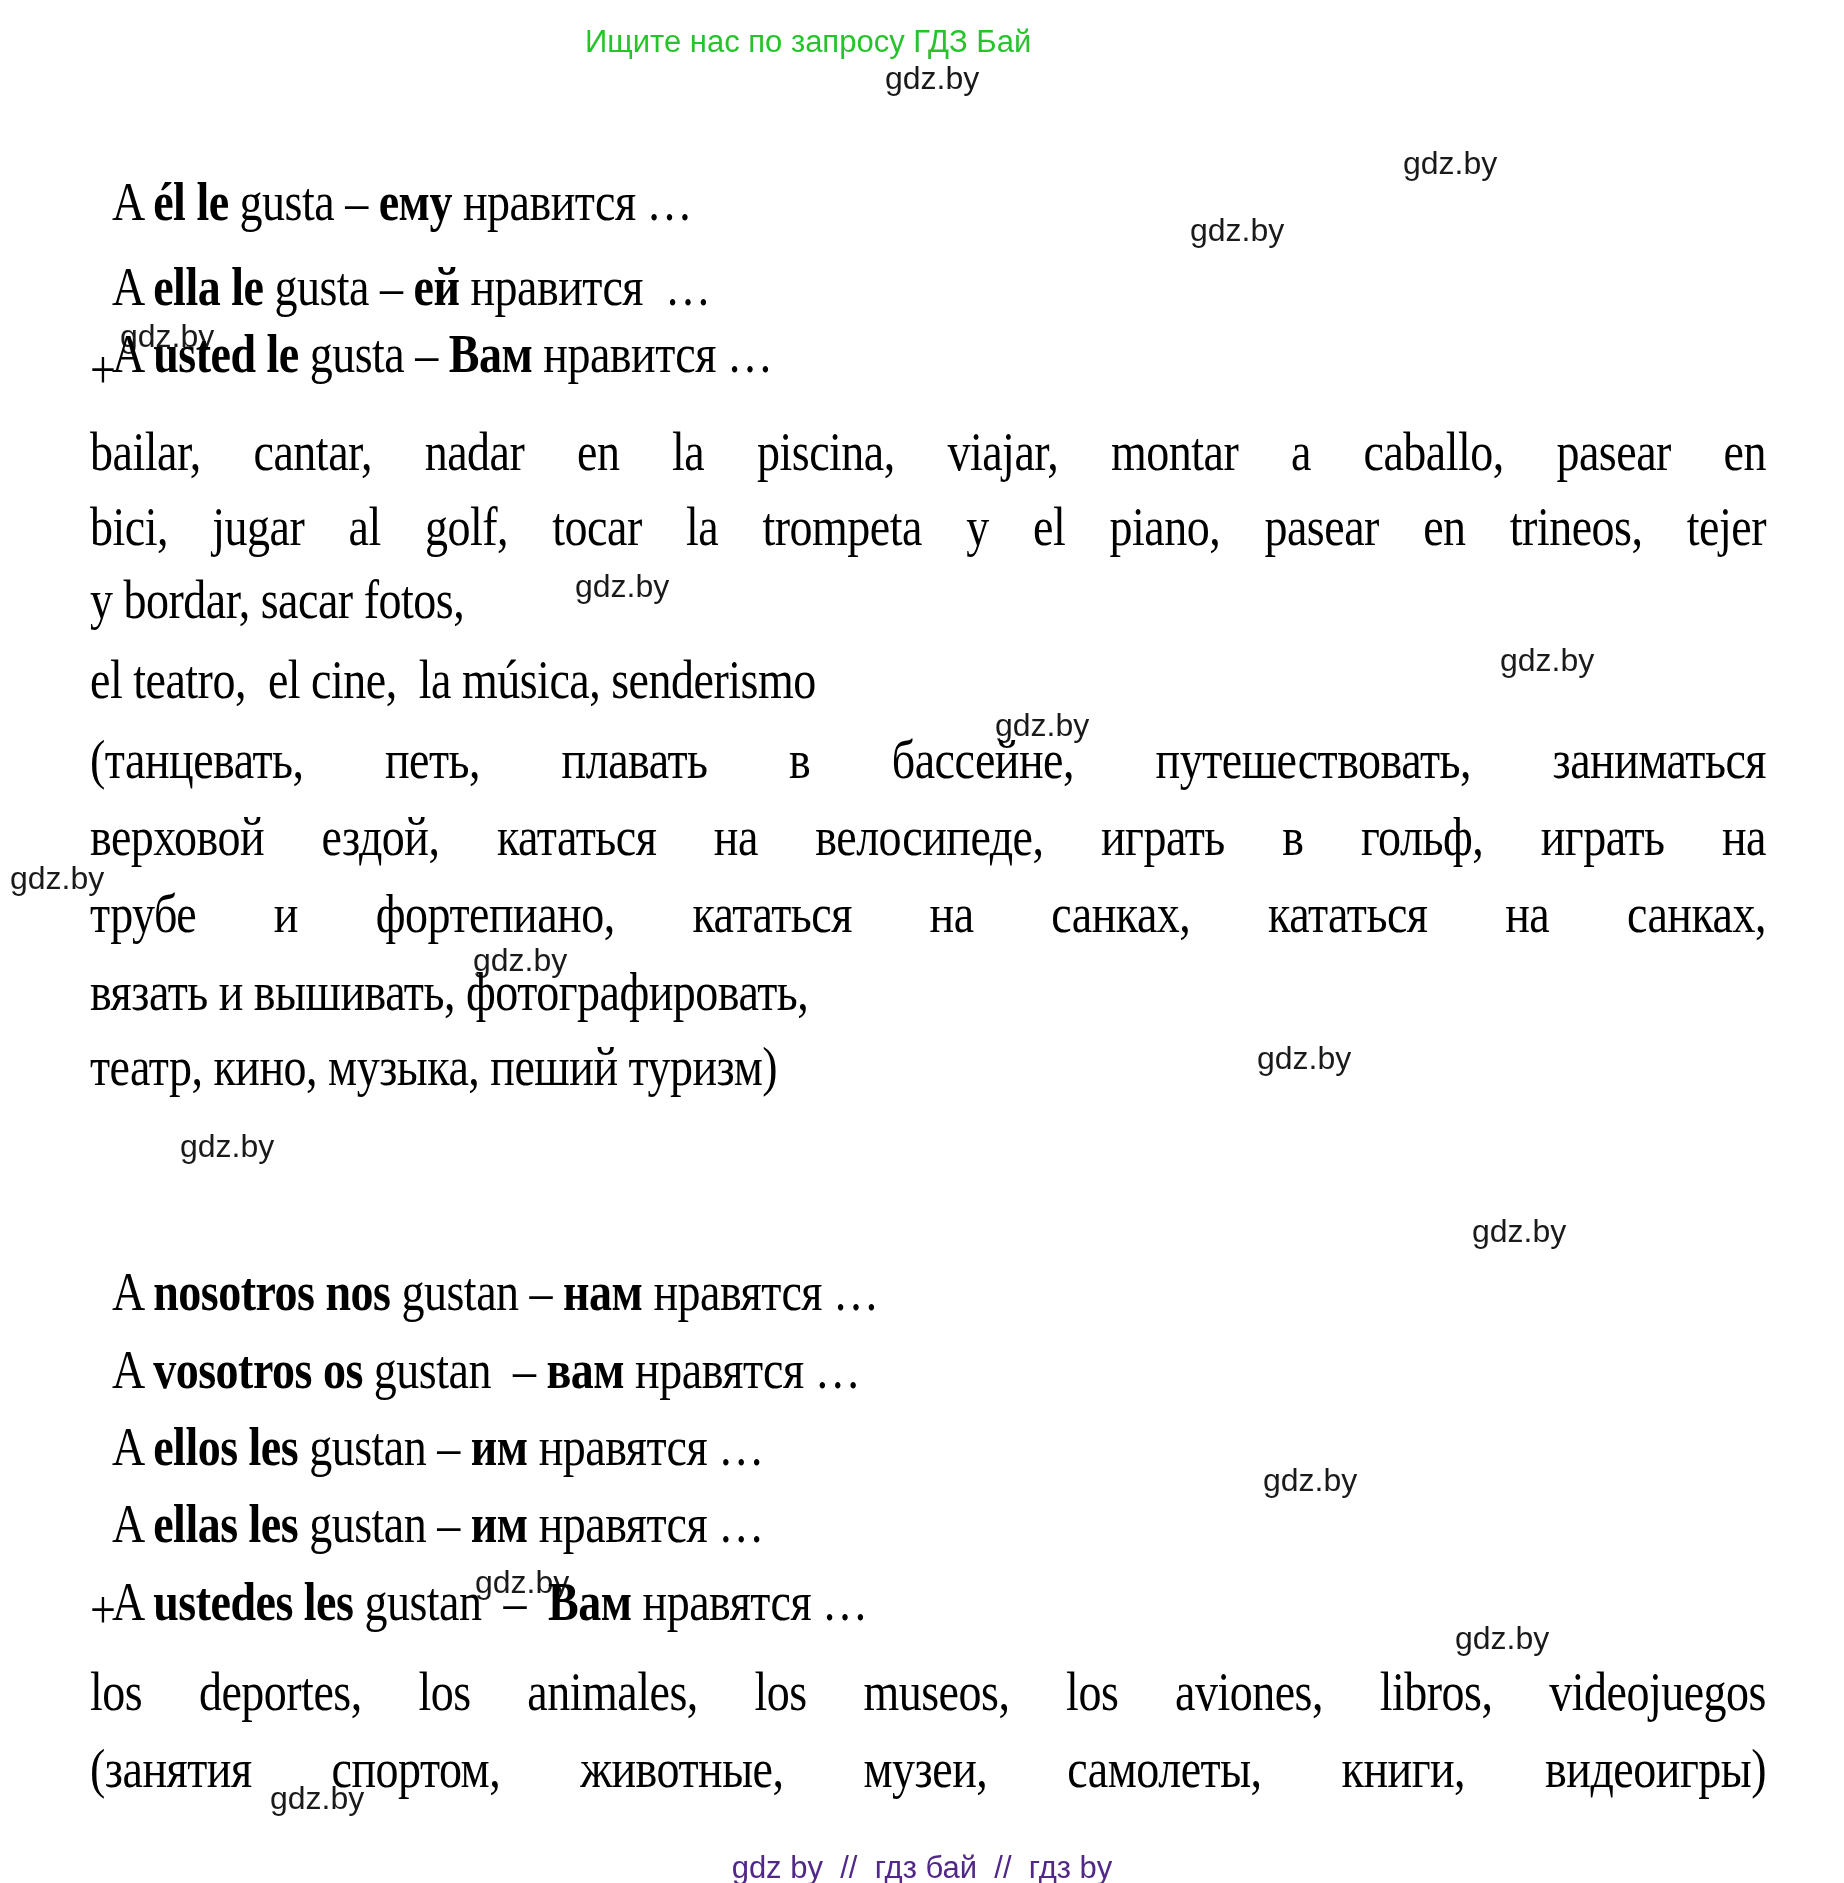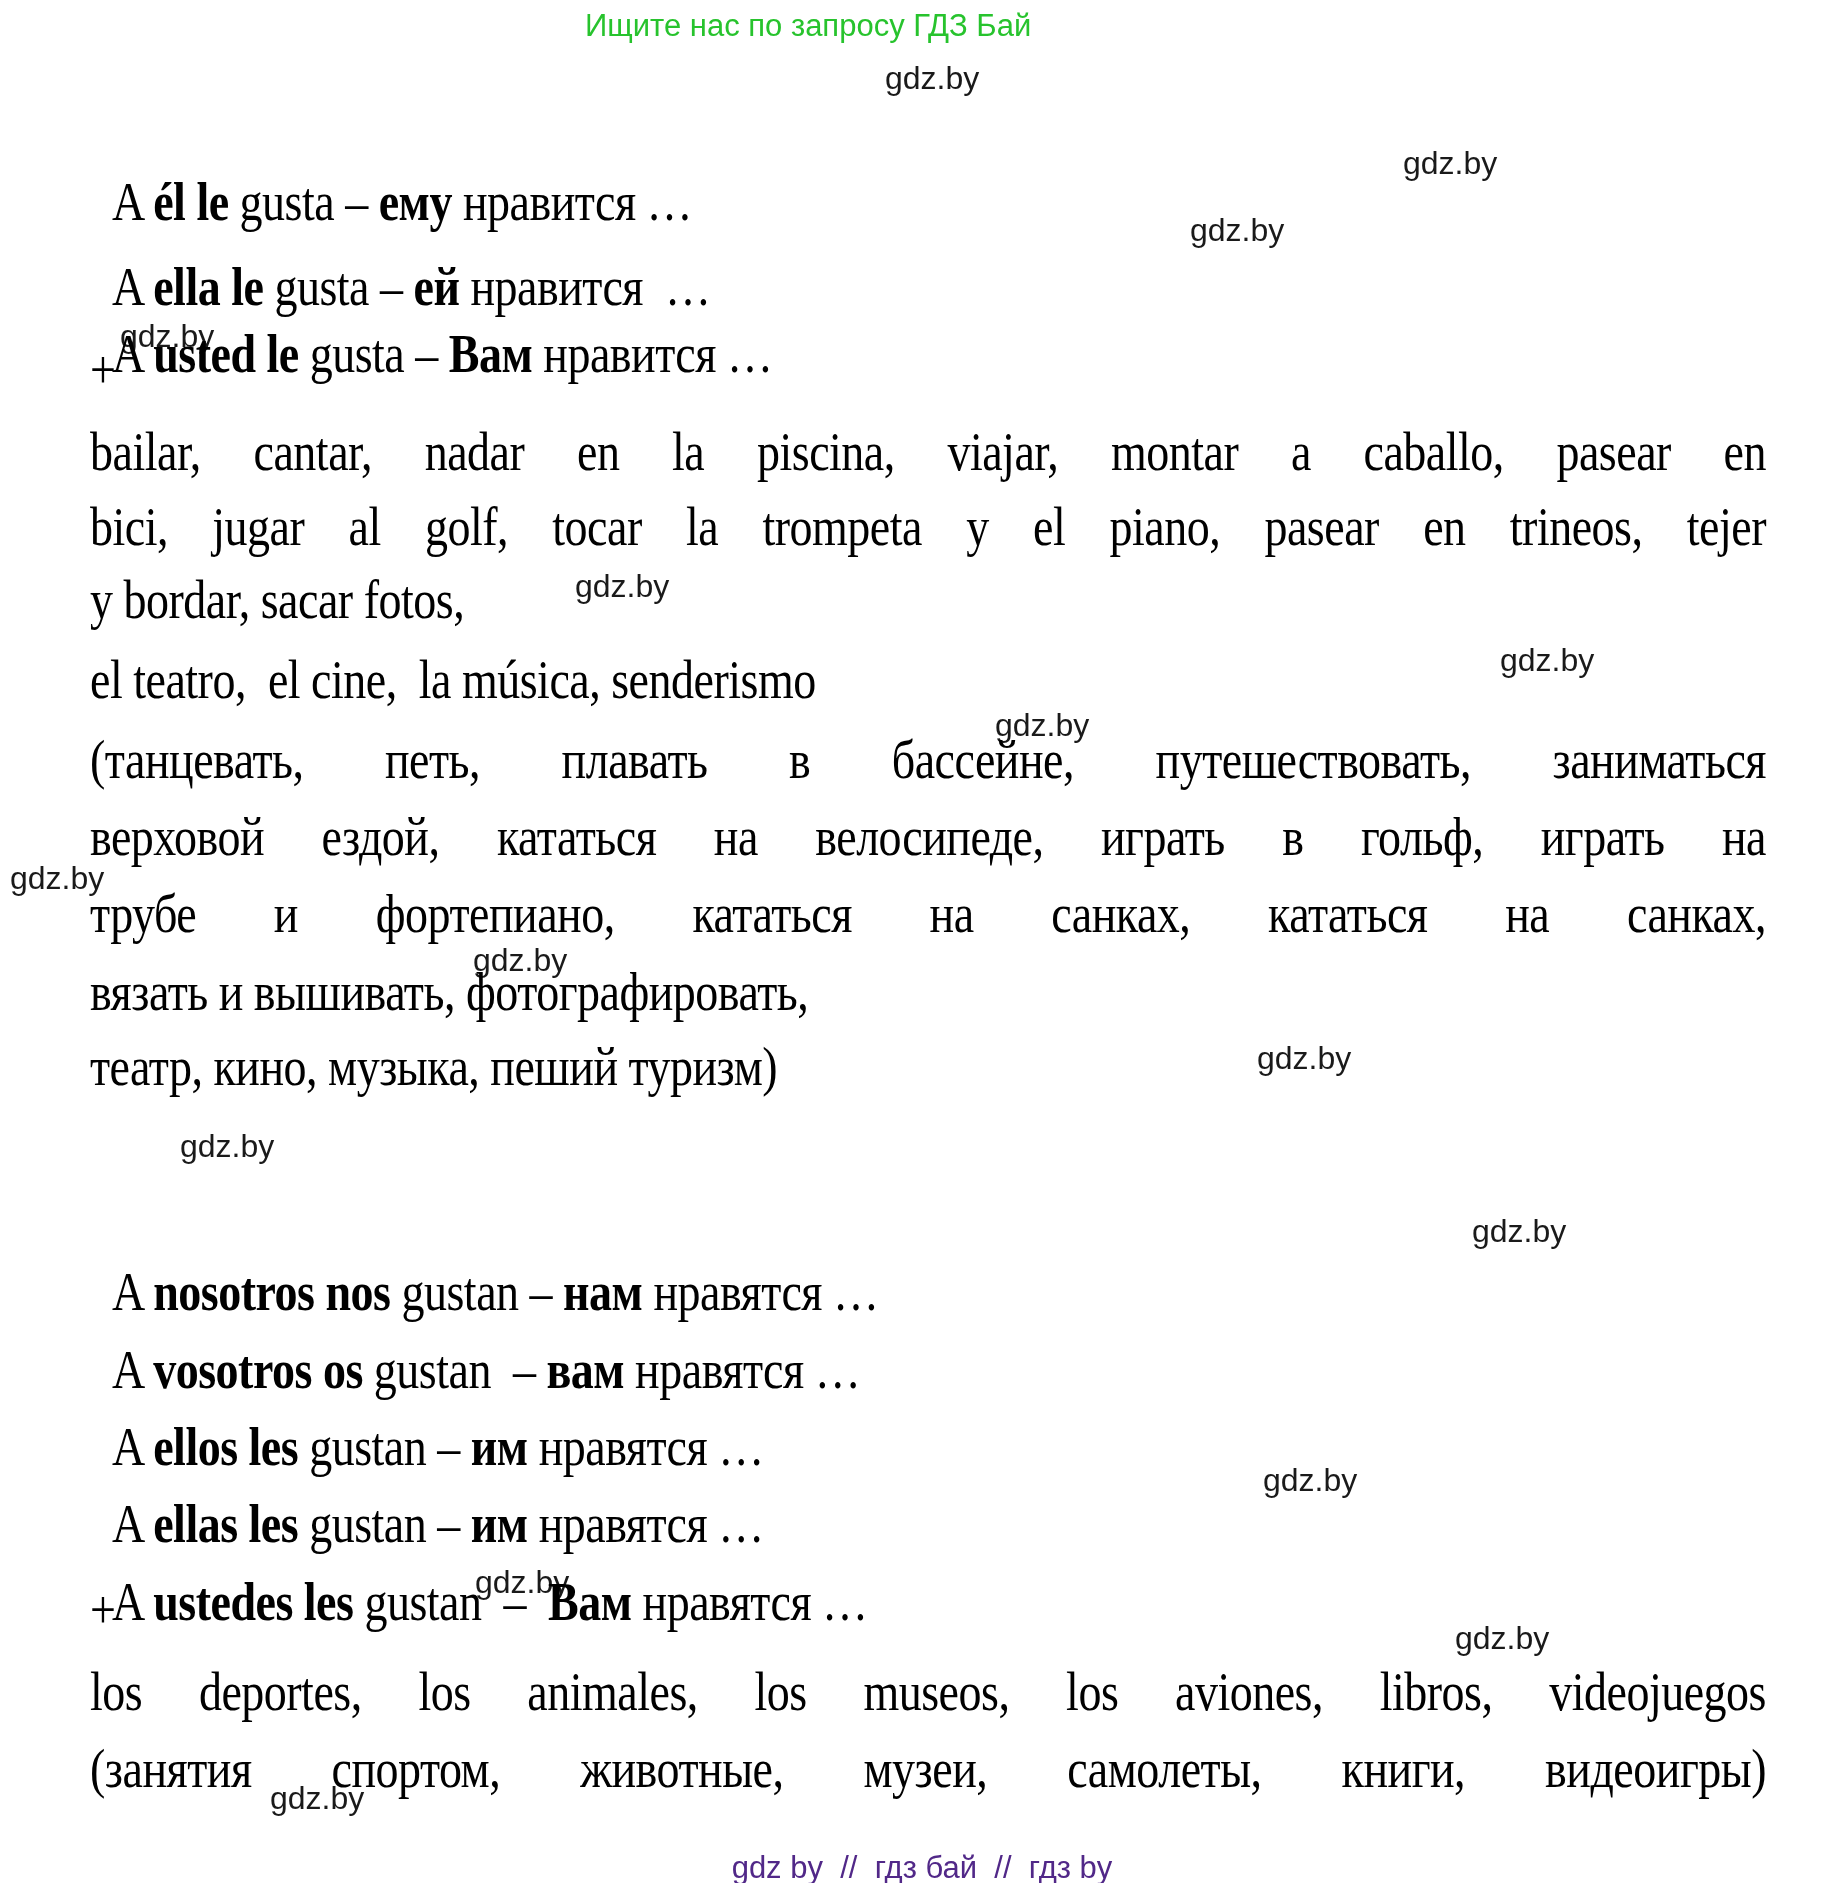--- a/index.html
+++ b/index.html
@@ -5,21 +5,21 @@
   html, body { margin: 0; padding: 0; }
   body {
     width: 1844px; height: 1883px;
     background: #ffffff;
     position: relative;
     font-family: "Liberation Serif", serif;
     color: #000000;
     overflow: hidden;
   }
   .page-header {
-    position: absolute; top: 8px; left: 585px;
+    position: absolute; top: 24px; left: 585px;
     font-family: "Liberation Sans", sans-serif;
     font-size: 31px; color: #27c32d;
     white-space: pre-wrap;
   }
   .page-footer {
     position: absolute; top: 1850px; left: 0; width: 100%;
     text-align: center;
     font-family: "Liberation Sans", sans-serif;
     font-size: 31px; color: #512888;
     white-space: pre-wrap;

